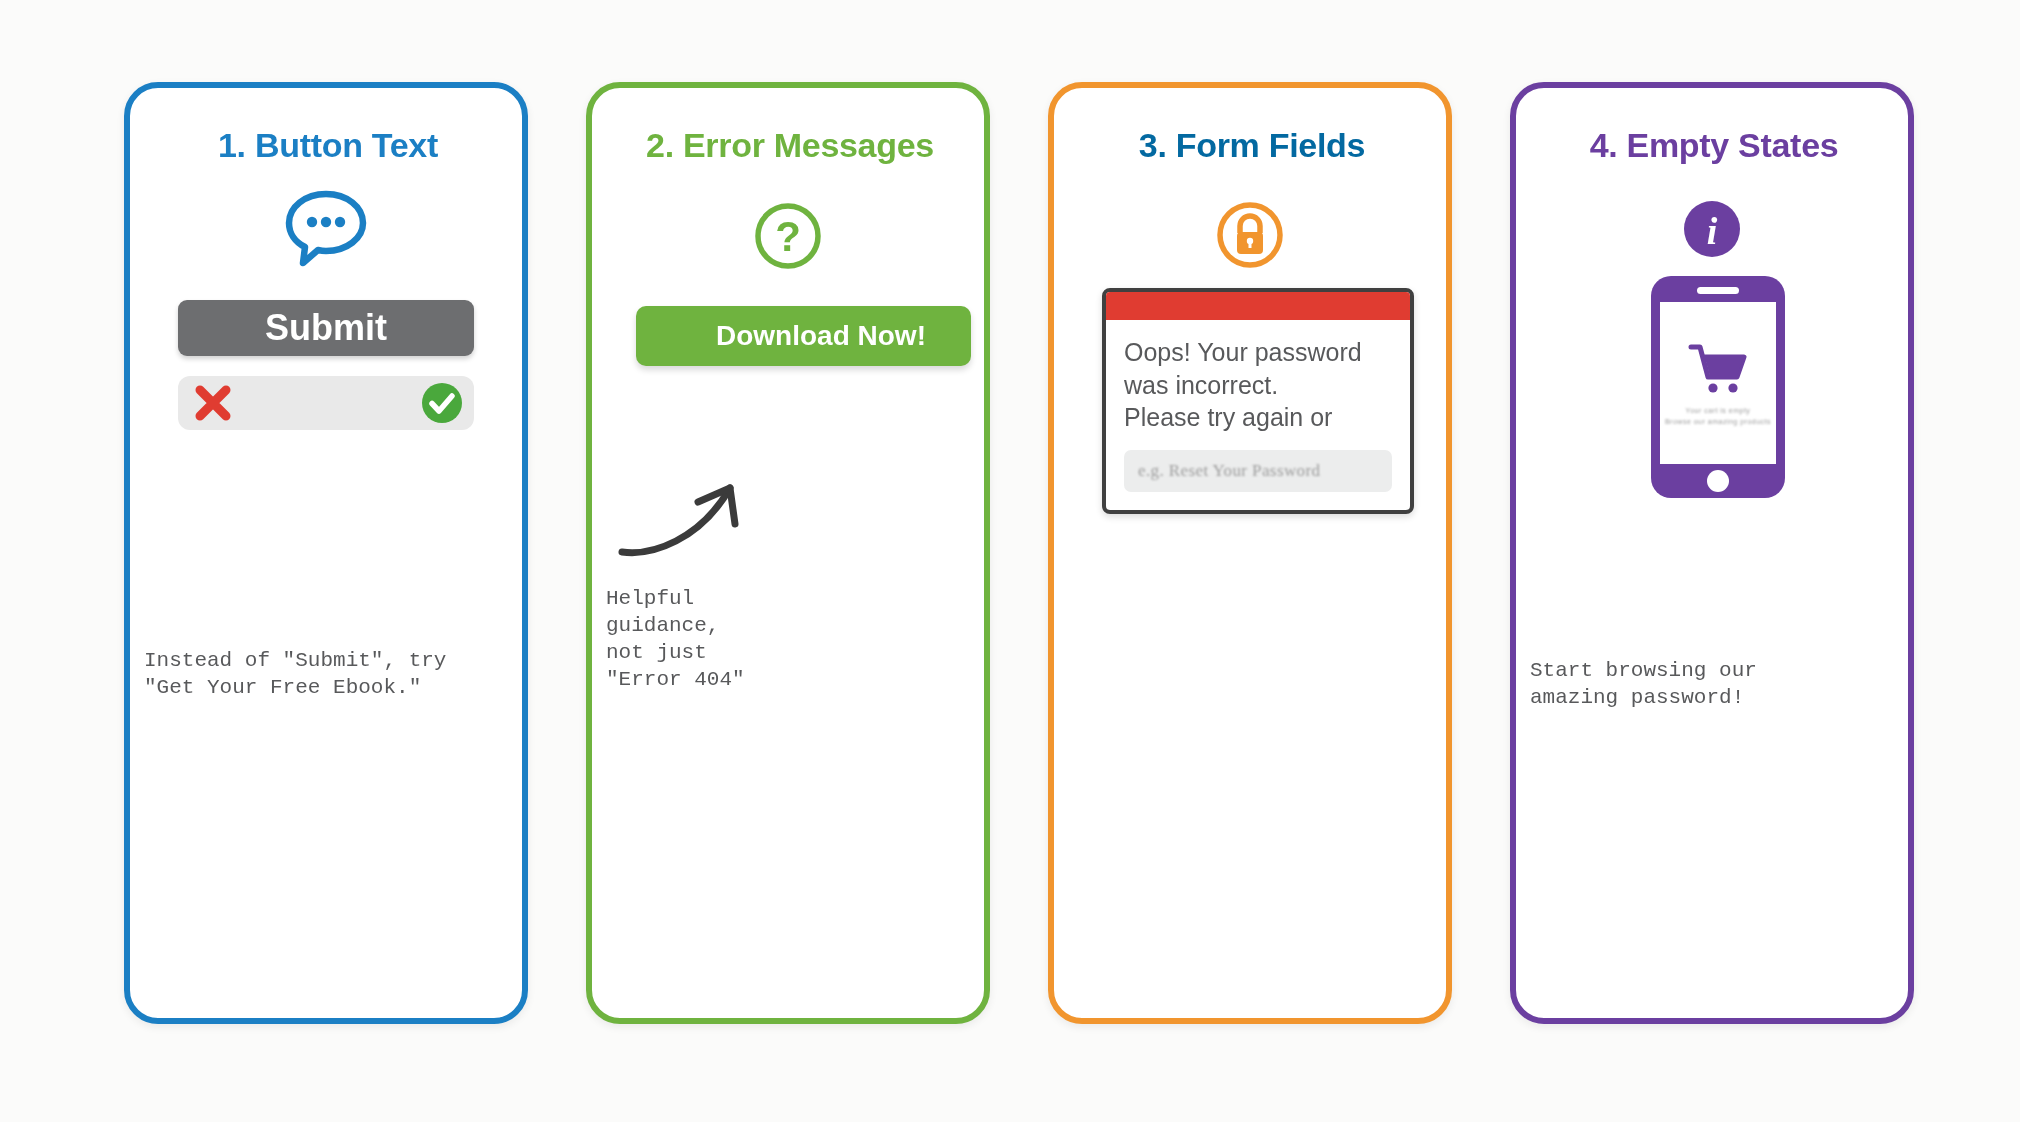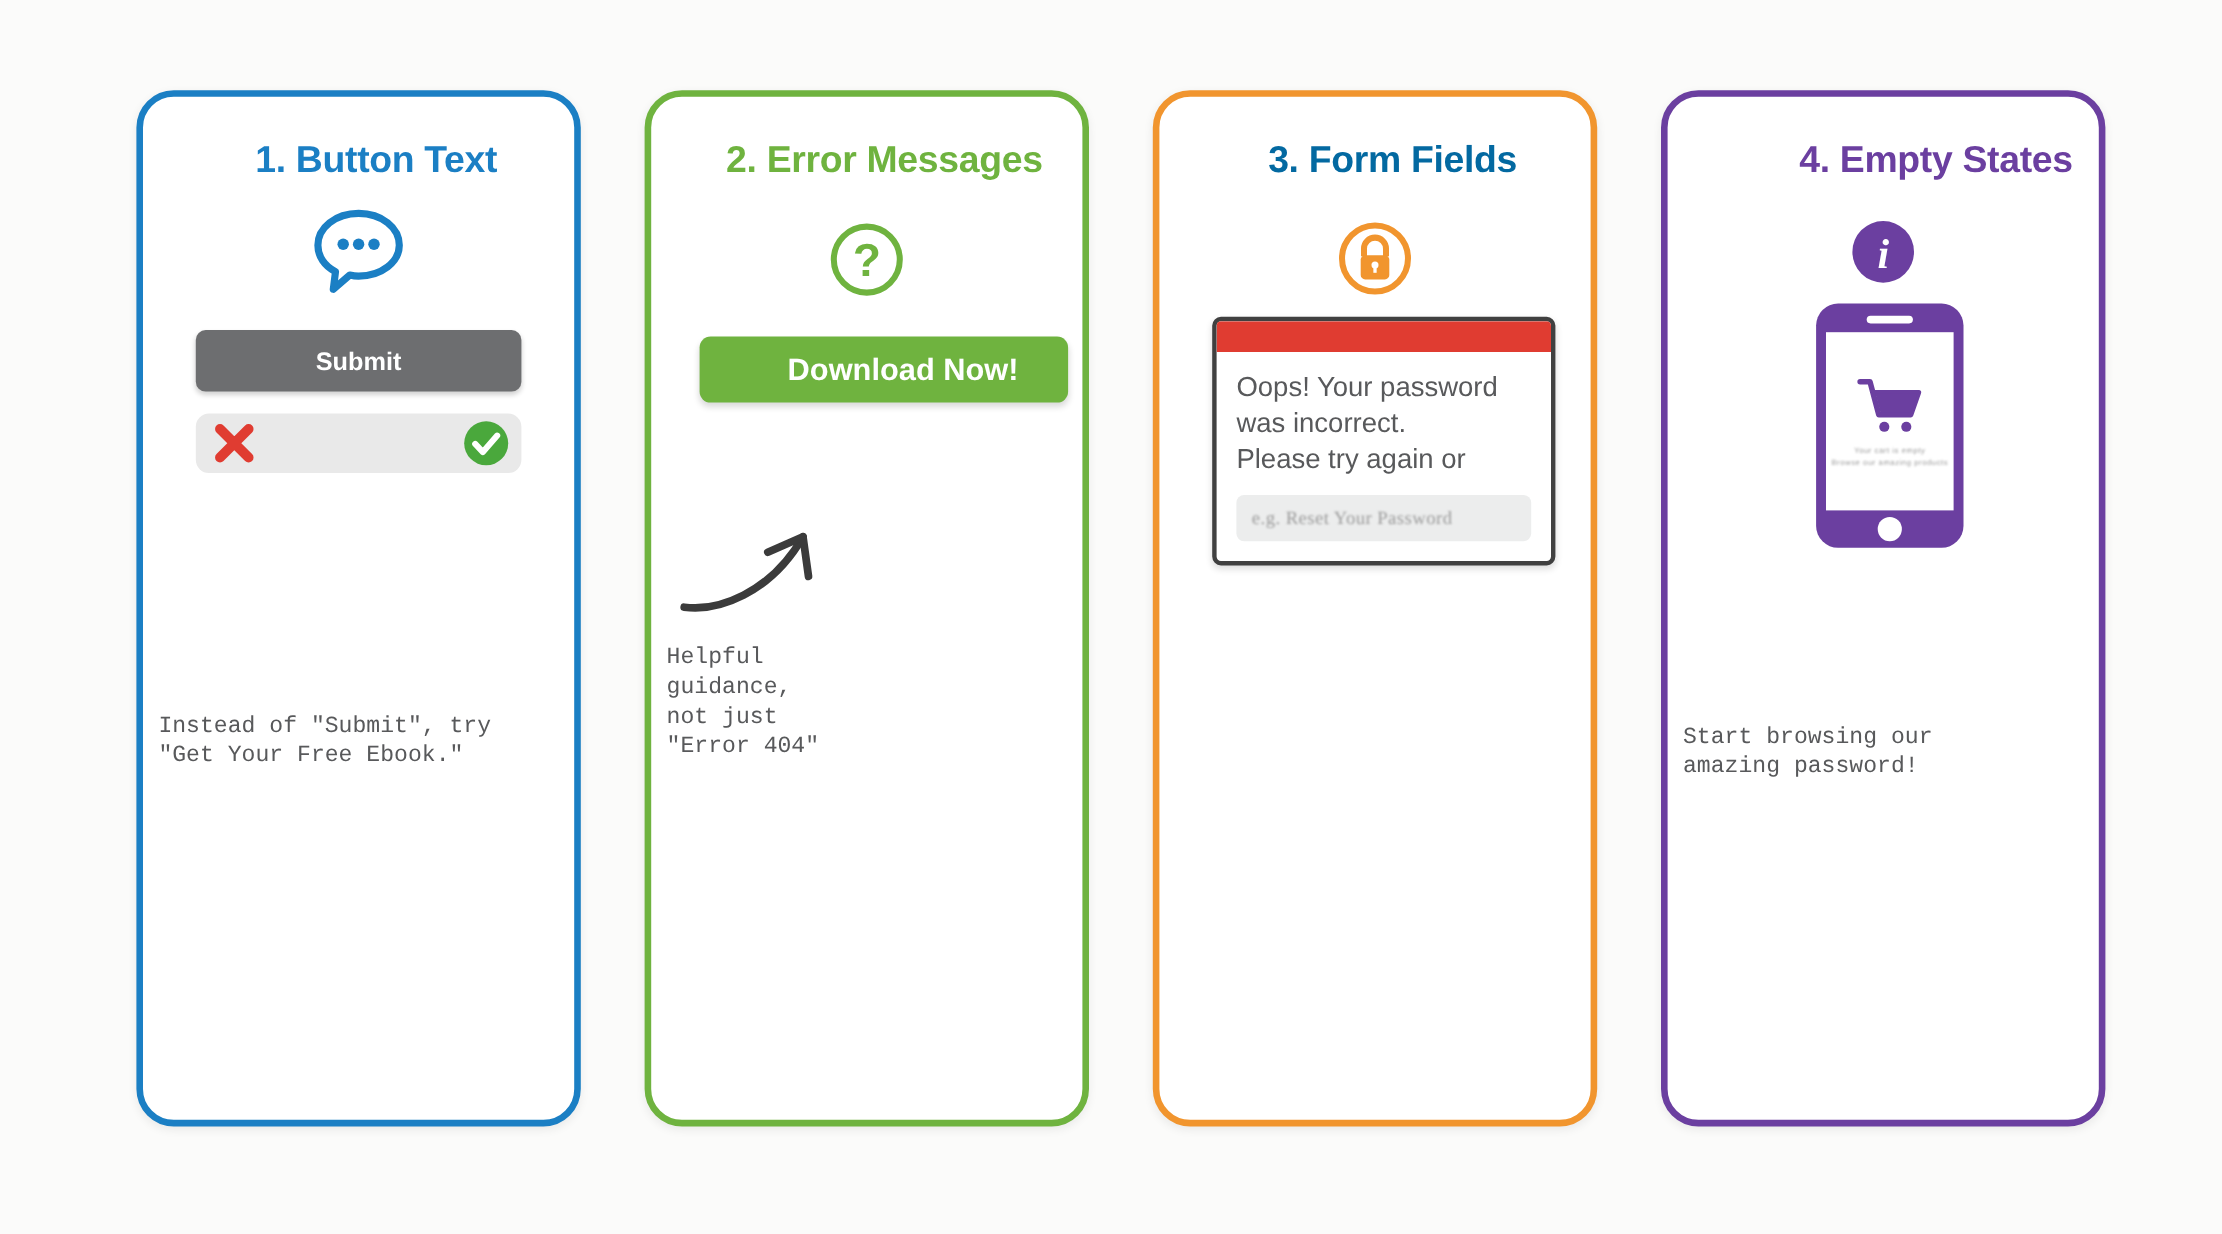--- a/index.html
+++ b/index.html
@@ -41,32 +41,32 @@
     box-shadow: 0 3px 9px rgba(0,0,0,0.07);
   }
   .card.blue   { border-color: #1b7fc4; }
   .card.green  { border-color: #6fb33f; }
   .card.orange { border-color: #f1952e; }
   .card.purple { border-color: #6b3fa0; }
 
   .card-title {
     position: absolute;
     top: 38px;
-    left: 16px;
+    left: 2px;
     width: 100%;
     text-align: center;
     font-size: 34px;
     font-weight: bold;
     letter-spacing: -0.3px;
   }
   .blue   .card-title { color: #1b7fc4; }
   .green  .card-title { color: #6fb33f; }
   .orange .card-title { color: #6fb33f; }
   .card.orange .card-title { color: #0369a1; }
-  .purple .card-title { color: #6b3fa0; margin-left: 32px; }
+  .purple .card-title { color: #6b3fa0; }
 
   .card-icon {
     position: absolute;
     top: 100px;
     left: 0;
     width: 100%;
     display: flex;
     justify-content: center;
   }
 
@@ -83,21 +83,21 @@
   
   .submit-btn {
     position: absolute;
     left: 48px;
     top: 212px;
     width: 296px;
     height: 56px;
     background: #6d6e70;
     border-radius: 9px;
     color: #ffffff;
-    font-size: 23px;
+    font-size: 36px;
     font-weight: bold;
     display: flex;
     align-items: center;
     justify-content: center;
     box-shadow: 0 3px 5px rgba(0,0,0,0.18);
   }
   .choice-bar {
     position: absolute;
     left: 48px;
     top: 288px;

